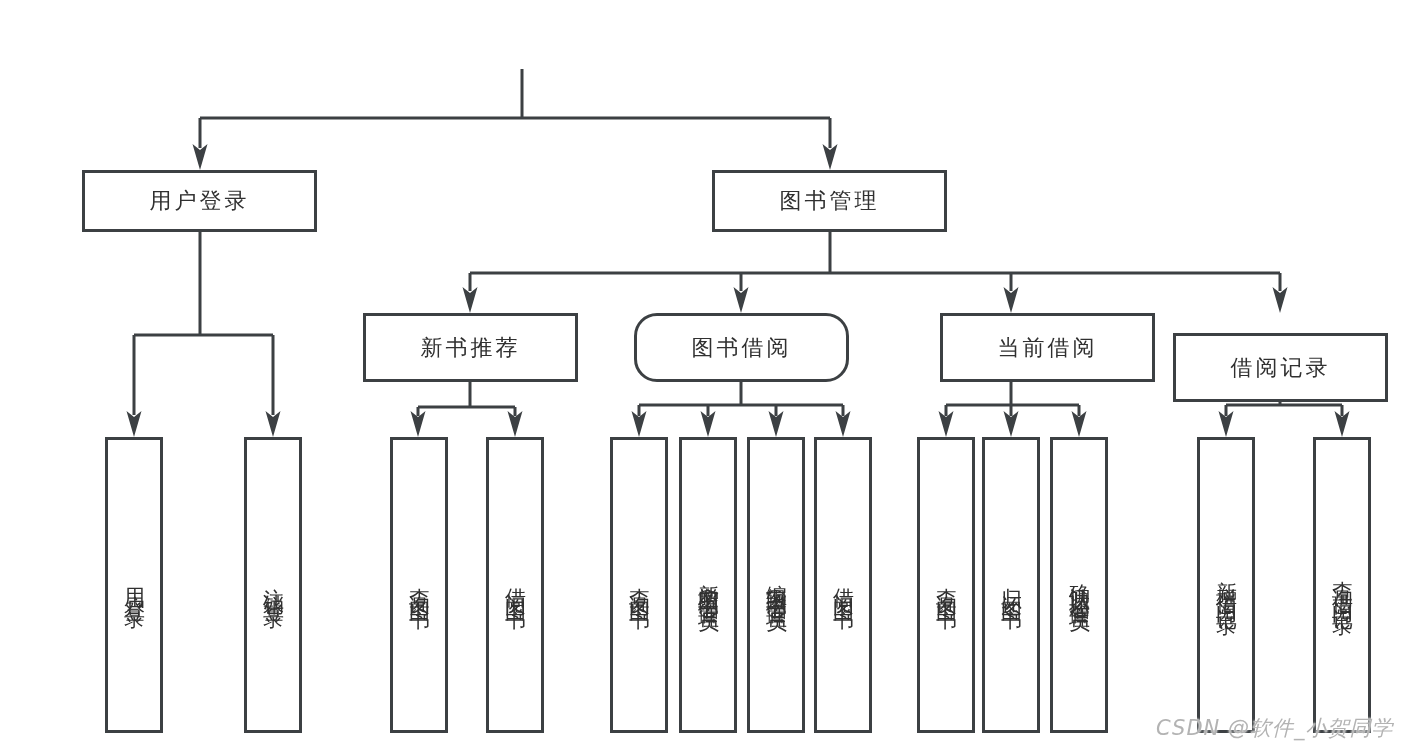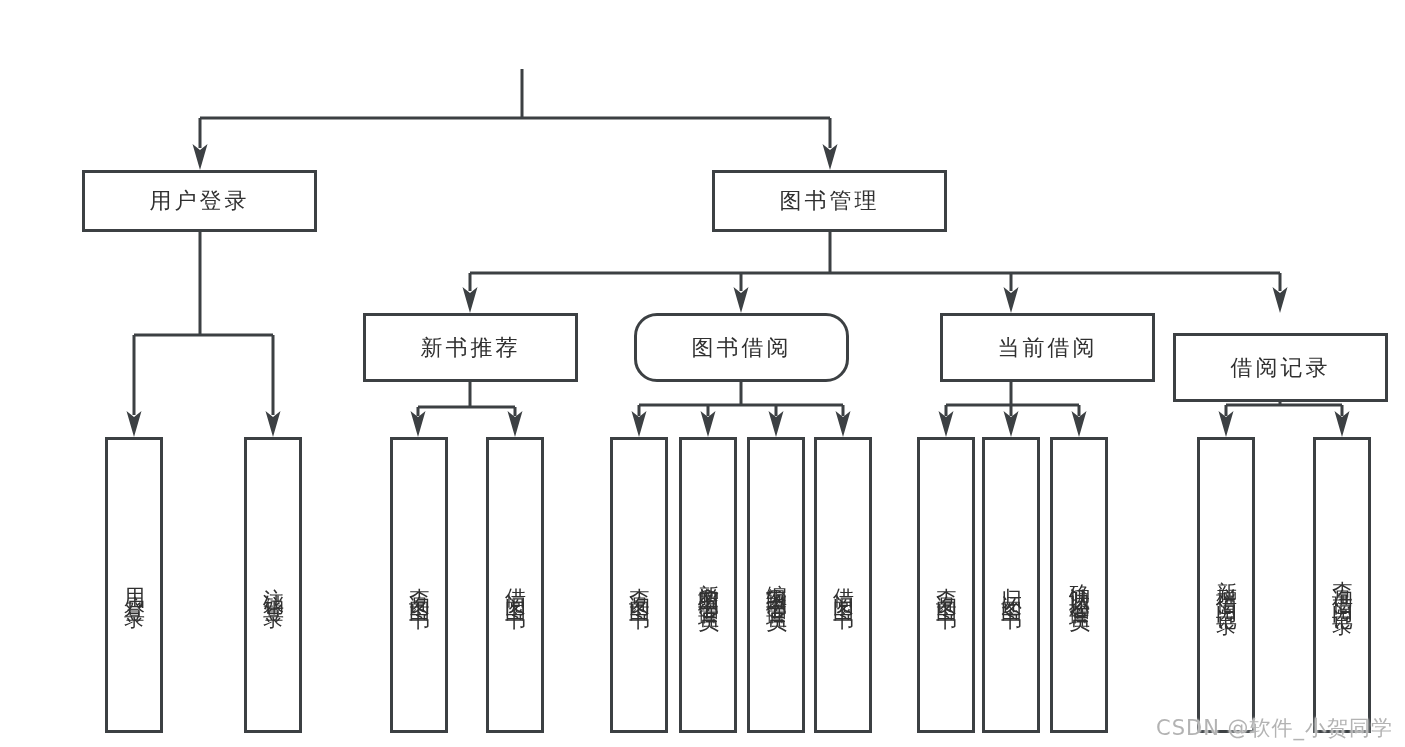--- a/index.html
+++ b/index.html
@@ -73,20 +73,21 @@
   .watermark{
     position:absolute;
     left:1156px;
     top:714px;
     font-size:21px;
     color:var(--wm);
     letter-spacing:1px;
     z-index:2;
     text-shadow:0 0 3px #ffffff, 0 0 2px #ffffff;
     white-space:nowrap;
+    font-style:italic;
   }
 </style>
 </head>
 <body>
 
 <div class="canvas">
 
   <svg class="connectors" viewBox="0 0 1405 747" xmlns="http://www.w3.org/2000/svg">
 
     <path fill="none" stroke="#3c4043" stroke-width="3" d="

